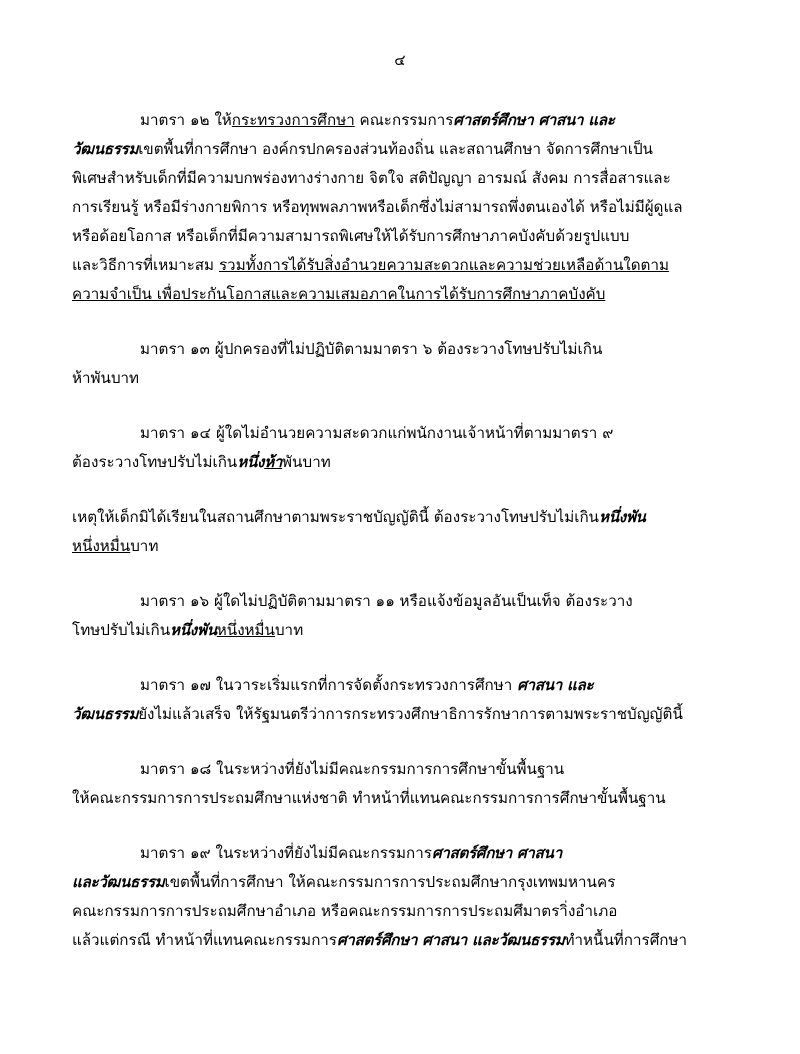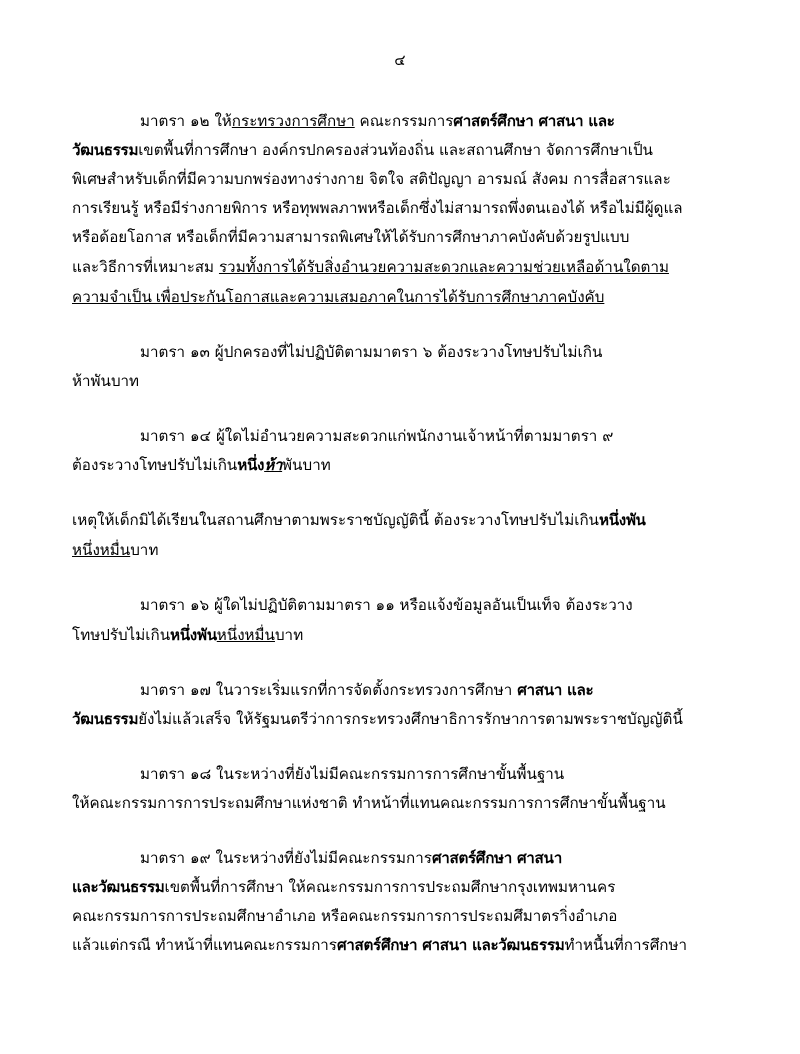--- a/index.html
+++ b/index.html
@@ -36,23 +36,23 @@
     margin: 0 0 26px 0;
     text-indent: 0;
   }
   .para:last-child { margin-bottom: 16px; }
   .indent {
     display: inline-block;
     width: 68px;
   }
   .u {
     text-decoration: underline;
-    font-family: Liberation Serif, serif;
   }
   .ital {
+    font-style: italic;
     font-weight: bold;
     letter-spacing: -0.3px;
   }
   .ital-u {
     font-style: italic;
     font-weight: bold;
     text-decoration: underline;
     letter-spacing: -0.3px;
     margin-top: 36px;
   }

